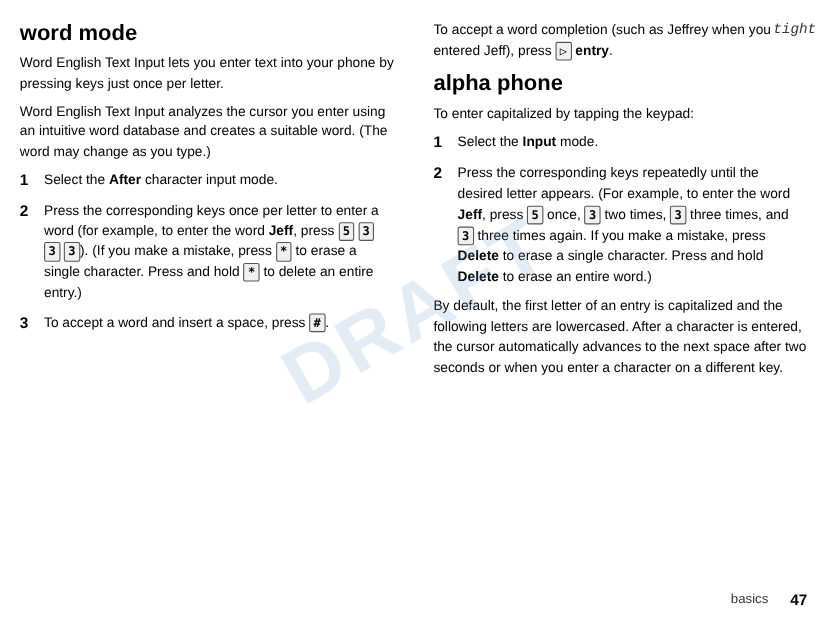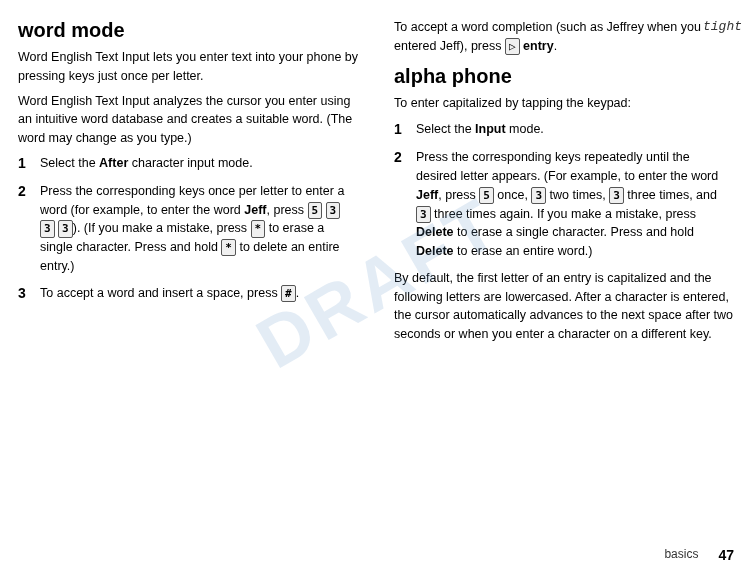--- a/index.html
+++ b/index.html
@@ -101,21 +101,21 @@
       font-weight: bold;
       color: rgba(100, 150, 200, 0.18);
       pointer-events: none;
       letter-spacing: 4px;
       white-space: nowrap;
       z-index: 10;
     }
 
     .page-footer {
       position: absolute;
-      bottom: 0;
+      bottom: 10px;
       right: 22px;
       display: flex;
       align-items: center;
       gap: 20px;
       font-size: 12px;
     }
 
     .footer-label {
       color: #333;
     }

